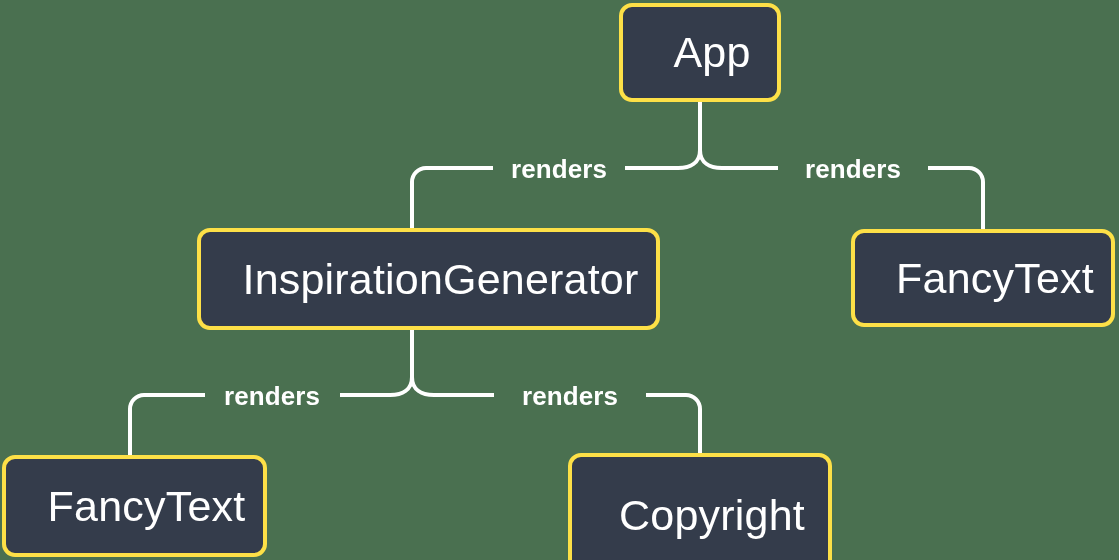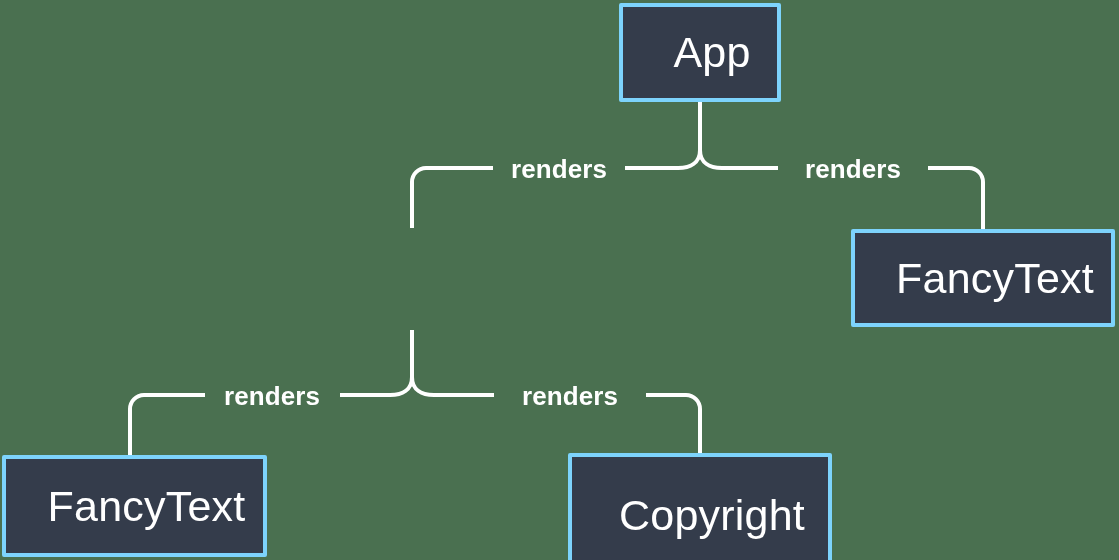--- a/index.html
+++ b/index.html
@@ -24,22 +24,22 @@
     position: absolute;
     left: 0;
     top: 0;
     width: 1119px;
     height: 560px;
   }
   .node {
     position: absolute;
     box-sizing: border-box;
     background: #343c4b;
-    border: 4px solid #7dd3fc;
-    border-radius: 2px;
+    border: 4px solid #fde047;
+    border-radius: 13px;
     display: flex;
     align-items: center;
     justify-content: center;
     color: #ffffff;
     font-family: "Liberation Sans", sans-serif;
     font-weight: 400;
     letter-spacing: 0.2px;
     white-space: nowrap;
     z-index: 2;
     padding-left: 24px;
@@ -125,20 +125,23 @@
 
       <path d="M 412 377 C 412 390, 422 395, 434 395 L 494 395"></path>
       <path d="M 646 395 L 686 395 A 14 14 0 0 1 700 409 L 700 453"></path>
     </g>
   </svg>
 
   <div class="node node-app">
     <span class="node-label">App</span>
   </div>
 
+  <div class="node node-inspiration">
+    <span class="node-label">InspirationGenerator</span>
+  </div>
 
   <div class="node node-fancytext-right">
     <span class="node-label">FancyText</span>
   </div>
 
   <div class="node node-fancytext-bottom">
     <span class="node-label">FancyText</span>
   </div>
 
   <div class="node node-copyright">

